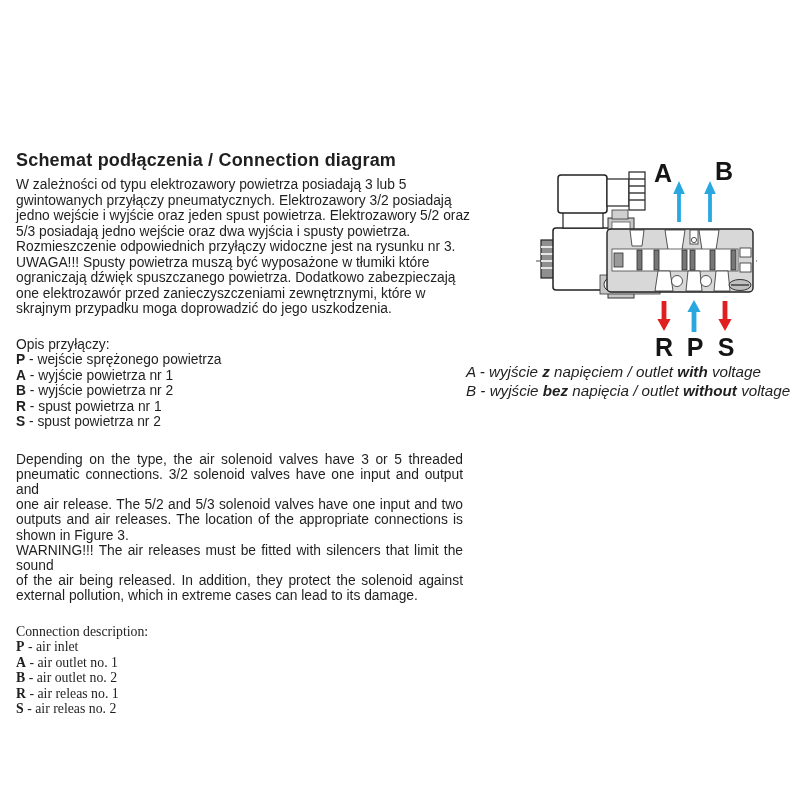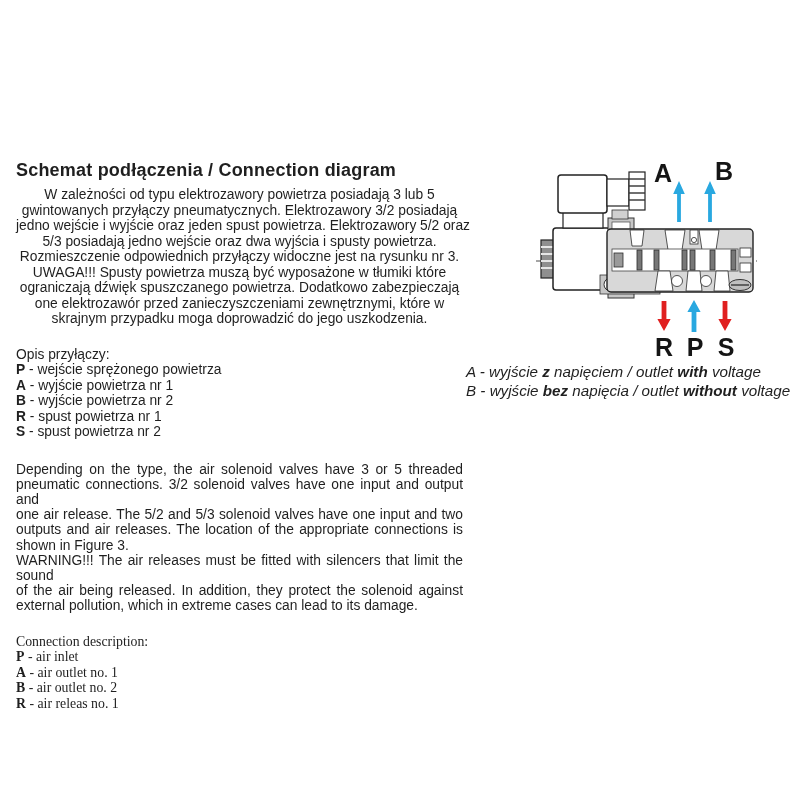--- a/index.html
+++ b/index.html
@@ -1,24 +1,24 @@
 <!DOCTYPE html>
 <html><head>
 <meta charset="utf-8">
 <style>
   html,body{margin:0;padding:0;}
   body{
     width:800px;height:800px;background:#ffffff;position:relative;
     font-family:"Liberation Sans","DejaVu Sans",sans-serif;color:#1f1f1f;
     overflow:hidden;
   }
-  .left-col{position:absolute;left:16px;top:160px;width:447px;}
+  .left-col{position:absolute;left:16px;top:150px;width:447px;}
   .doc-title{font-size:18px;font-weight:bold;line-height:20px;letter-spacing:.2px;}
   .para{margin-top:7px;font-size:13.8px;}
-  .para .ln{line-height:15.5px;white-space:nowrap;text-align:center;}
+  .para .ln{line-height:15.5px;white-space:nowrap;}
   .para .ln.just{white-space:normal;text-align:justify;text-align-last:justify;line-height:15.2px;}
   .para .ln.last{white-space:normal;text-align:left;line-height:15.2px;}
   .list-block{margin-top:15px;font-size:13.8px;}
   .list-block .hd{line-height:15.5px;margin-top:20px;}
   .list-block .li{line-height:15.5px;}
   .list-block .li b{font-weight:bold;}
   .en-block{margin-top:22px;}
   .conn-block{margin-top:12px;font-family:Liberation Serif, serif;}
   .diagram-wrap{position:absolute;left:533px;top:160px;width:230px;height:200px;}
   .diagram-caption{
@@ -66,20 +66,21 @@
     <div class="ln just">of the air being released. In addition, they protect the solenoid against</div>
     <div class="ln last">external pollution, which in extreme cases can lead to its damage.</div>
   </div>
 
   <div class="list-block conn-block">
     <div class="hd">Connection description:</div>
     <div class="li"><b>P</b><span> - air inlet</span></div>
     <div class="li"><b>A</b><span> - air outlet no. 1</span></div>
     <div class="li"><b>B</b><span> - air outlet no. 2</span></div>
     <div class="li"><b>R</b><span> - air releas no. 1</span></div>
+    <div class="li"><b>S</b><span> - air releas no. 2</span></div>
   </div>
 </div>
 
 <div class="diagram-wrap">
   <svg width="230" height="200" viewBox="533 160 230 200">
 
     <line x1="536" y1="261" x2="757" y2="261" stroke="#4a4a4a" stroke-width="1" stroke-dasharray="12 3 2 3"></line>
 
     <g>
 

